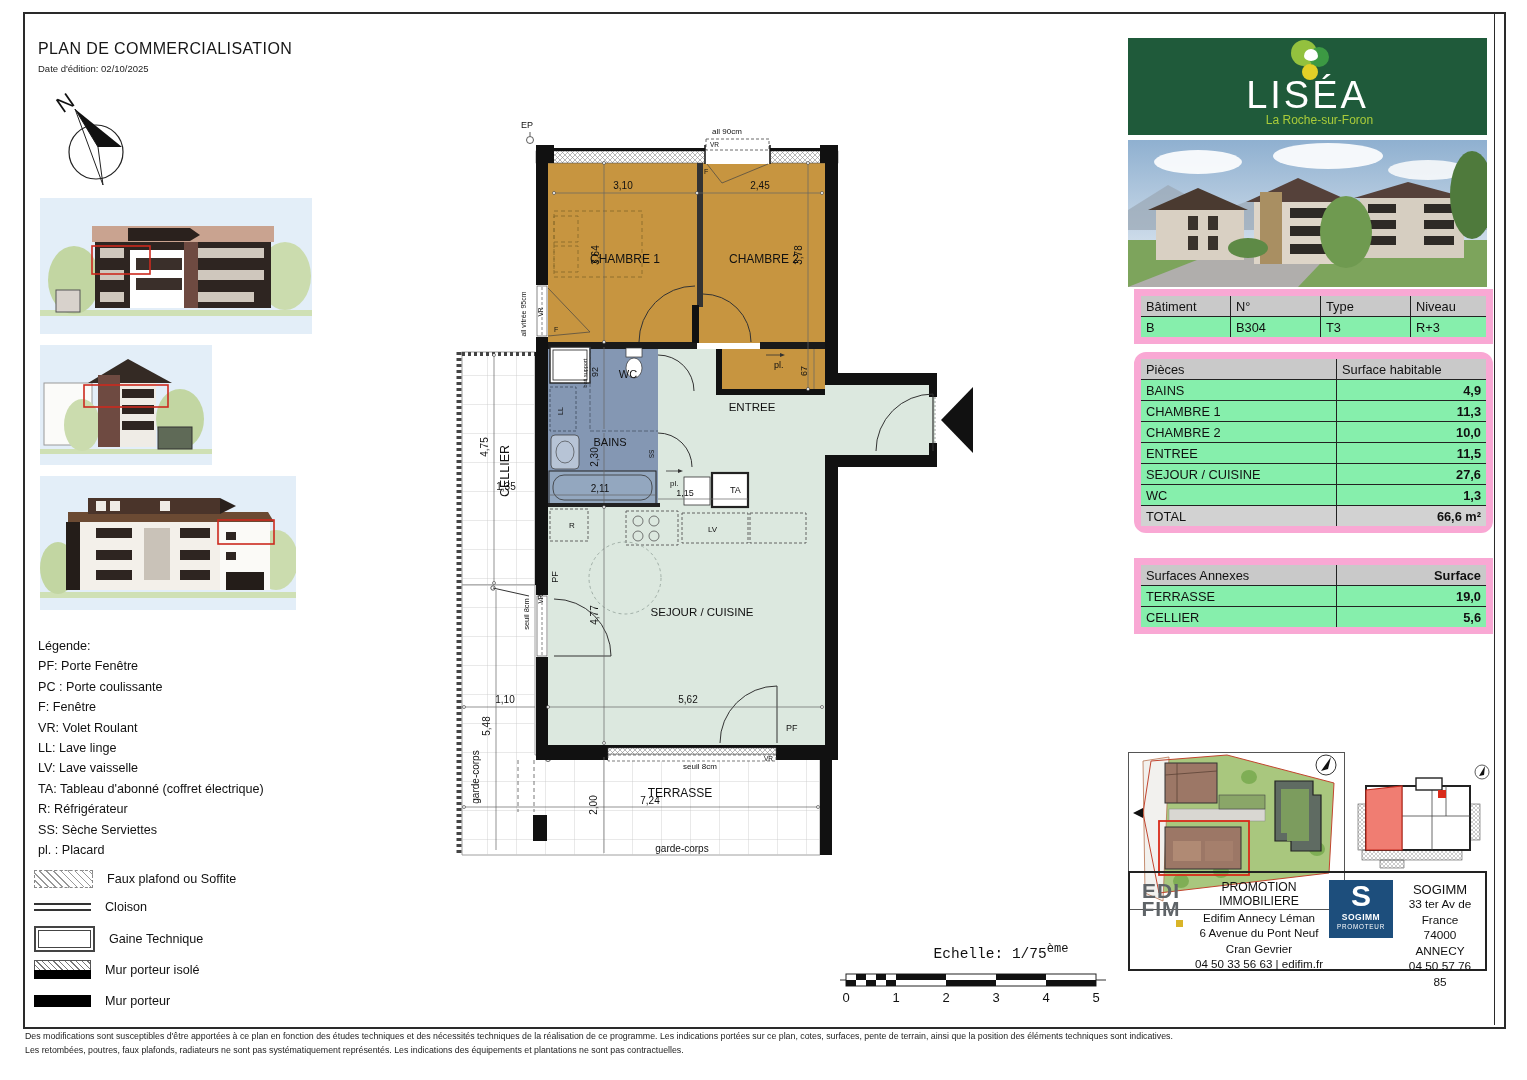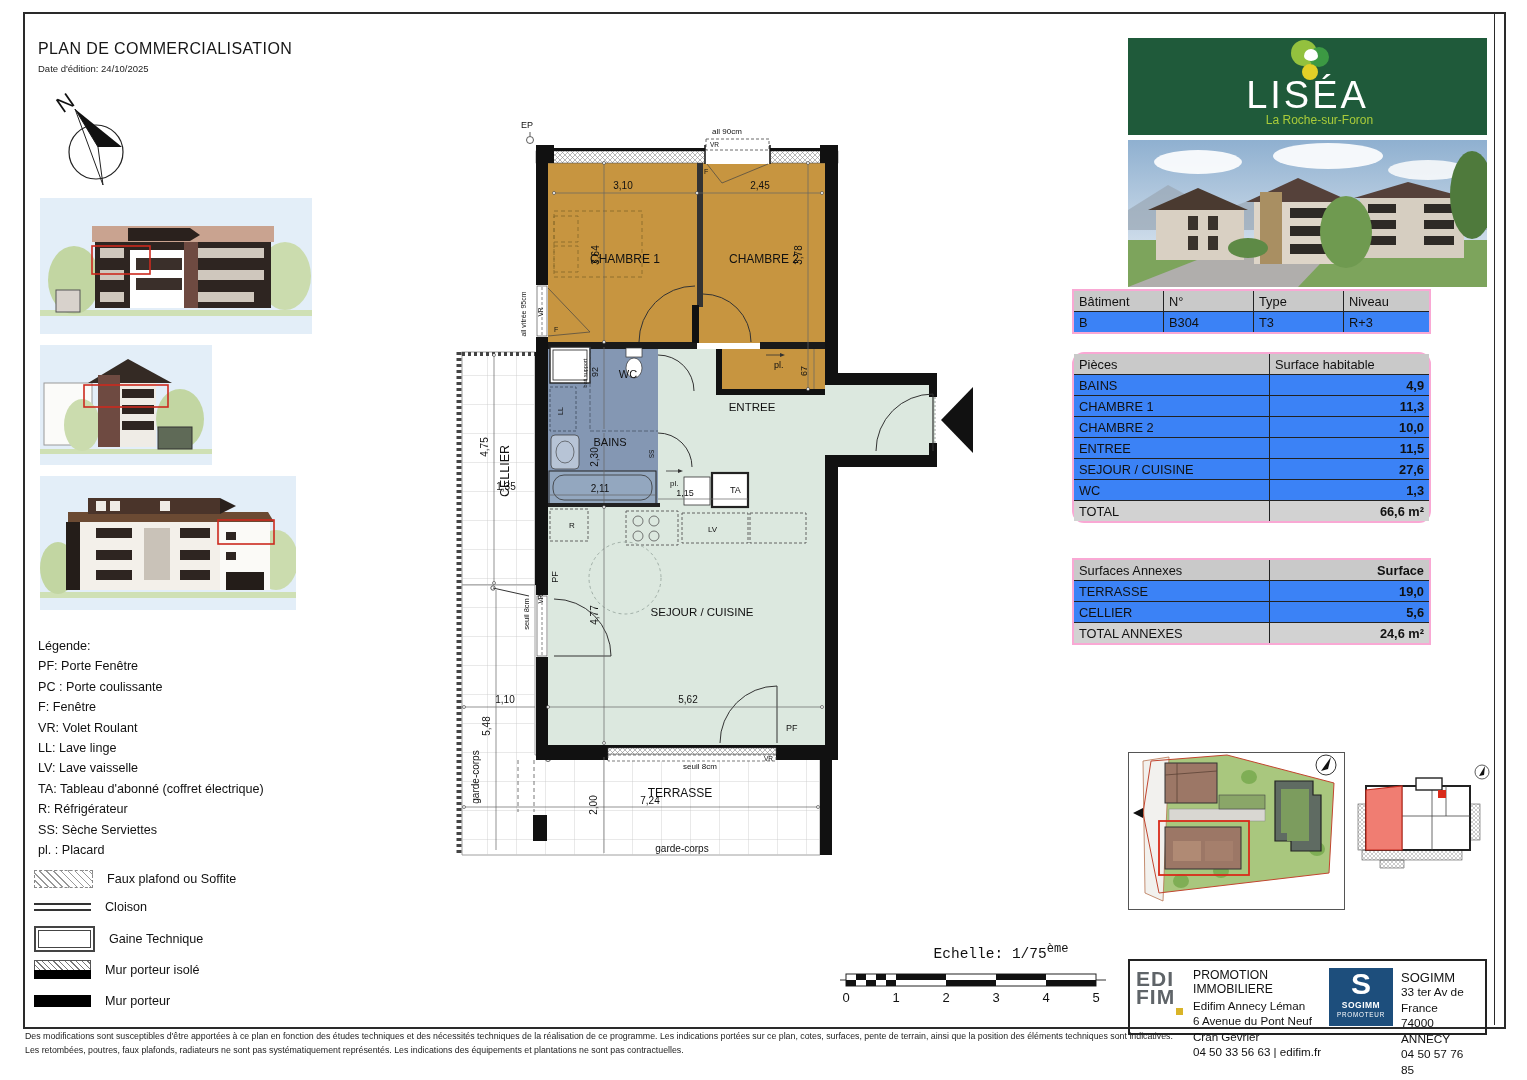--- a/index.html
+++ b/index.html
@@ -25,40 +25,40 @@
                repeating-linear-gradient(-45deg,rgba(255,255,255,0) 0 3px,#777 3px 4px);}
   .sw-isole .b{height:9px;background:#000;}
   .sw-porteur{height:12px;background:#000;}
   .scale-label{left:905px;top:942px;width:192px;text-align:center;font-size:14.5px;font-family:Liberation Mono, monospace;}
   .footer{left:25px;font-size:8.8px;color:#222;width:1480px;white-space:nowrap;}
   
   .logo-box{left:1128px;top:38px;width:359px;height:97px;background:#1f5a3a;
     display:flex;flex-direction:column;align-items:center;justify-content:flex-start;}
   .logo-name{color:#fff;font-size:38px;letter-spacing:3px;line-height:34px;margin-top:-6px;}
   .logo-city{color:#a9cb3a;font-size:12px;margin-top:1px;padding-left:24px;}
-  .tbl{position:absolute;left:1072px;width:359px;border:2px solid #f9a8d4;background:#3b82f6;box-sizing:border-box;}
+  .tbl{position:absolute;left:1134px;width:359px;border:7px solid #f9a8d4;background:#86efac;box-sizing:border-box;}
   .tr{display:flex;}
   .td{border-right:1px solid #222;border-bottom:1px solid #222;padding:2.5px 5px;
       font-size:12.8px;box-sizing:border-box;overflow:hidden;white-space:nowrap;}
   .tr .td:last-child{border-right:none;}
   .tbl .tr:last-child .td{border-bottom:none;}
   .th .td{background:#c9c9c9;}
   .gray .td{background:#d2d2d2;}
   .num{text-align:right;font-weight:bold;}
   .unit-tbl{top:289px;}
   .unit-tbl .td{width:90px;}
   .unit-tbl .td:last-child{width:89px;flex:1;}
   .pieces-tbl{top:352px;border-radius:12px;}
   .annex-tbl{top:558px;}
   .c1{width:196px;flex:none;}
   .c2{flex:1;}
   .siteplan{left:1128px;top:752px;width:215px;height:156px;border:1px solid #555;background:#fff;}
   .keyplan{left:1354px;top:764px;width:136px;height:112px;}
-  .promo{left:1128px;top:959px;width:359px;height:76px;border:2px solid #222;
-    display:flex;align-items:flex-start;padding:7px 6px;box-sizing:border-box;}
+  .promo{left:1128px;top:871px;width:359px;height:100px;border:2px solid #222;
+    display:flex;align-items:flex-start;padding:7px 6px;box-sizing:border-box;text-align:center;}
   .edifim-logo{width:50px;flex:none;font-weight:800;font-size:21px;line-height:18px;
     color:#5f6468;letter-spacing:1px;position:relative;margin-top:2px;}
   .edifim-accent{position:absolute;left:40px;top:38px;width:7px;height:7px;background:#d9b428;}
   .promo-text{margin-left:7px;width:132px;flex:none;}
   .promo-title{font-size:12.2px;margin-bottom:2px;}
   .promo-line{font-size:11.6px;line-height:15.3px;}
   .sogimm-badge{width:64px;height:58px;background:#1d4e7c;flex:none;margin-left:4px;
     display:flex;flex-direction:column;align-items:center;color:#fff;}
   .sogimm-s{font-size:30px;font-weight:800;line-height:32px;}
   .sogimm-w{font-size:8.5px;font-weight:700;letter-spacing:.5px;}
@@ -68,21 +68,21 @@
   .sogimm-line{font-size:11.8px;line-height:15.5px;}
   svg text{font-family:"Liberation Sans",sans-serif;fill:#111;}
 </style>
 </head>
 <body>
 
 <div class="abs frame"></div>
 <div class="abs frame2"></div>
 
 <div class="abs title">PLAN DE COMMERCIALISATION</div>
-<div class="abs date">Date d'édition: 24/10/2025</div>
+<div class="abs date">Date d'édition: 02/10/2025</div>
 
 <svg class="abs" style="left:52px;top:86px" width="80" height="110" viewBox="0 0 80 110">
   <text x="6" y="24" font-size="22" transform="rotate(-35 14 18)">N</text>
   <circle cx="44" cy="66" r="27" fill="none" stroke="#222" stroke-width="1.2"></circle>
   <polygon points="23,23 51,99 46,61" fill="none" stroke="#222" stroke-width="1"></polygon>
   <polygon points="23,23 70,61 46,61" fill="#111"></polygon>
 </svg>
 
 <svg class="abs" style="left:40px;top:198px" width="272" height="136" viewBox="0 0 272 136">
   <rect width="272" height="136" fill="#e3eef8"></rect>
@@ -558,24 +558,20 @@
     <div class="td c2 num">Surface</div>
   </div>
   <div class="tr">
     <div class="td c1">TERRASSE</div>
     <div class="td c2 num">19,0</div>
   </div>
   <div class="tr">
     <div class="td c1">CELLIER</div>
     <div class="td c2 num">5,6</div>
   </div>
-  <div class="tr gray">
-    <div class="td c1">TOTAL ANNEXES</div>
-    <div class="td c2 num">24,6 m²</div>
-  </div>
 </div>
 
 <svg class="abs siteplan" viewBox="0 0 215 156">
   <polygon points="22,8 98,2 205,30 200,120 30,140 14,60" fill="#a9c77e"></polygon>
   <polygon points="14,8 40,4 34,148 16,140" fill="#f2f1ee" stroke="#b7724f" stroke-width="0.8"></polygon>
   <polygon points="22,8 98,2 205,30 200,120 30,140 14,60" fill="none" stroke="#c2452f" stroke-width="1"></polygon>
   <ellipse cx="66" cy="22" rx="8" ry="7" fill="#7fae55"></ellipse>
   <ellipse cx="120" cy="24" rx="8" ry="7" fill="#7fae55"></ellipse>
   <ellipse cx="180" cy="48" rx="8" ry="7" fill="#7fae55"></ellipse>
   <ellipse cx="188" cy="96" rx="8" ry="7" fill="#7fae55"></ellipse>

